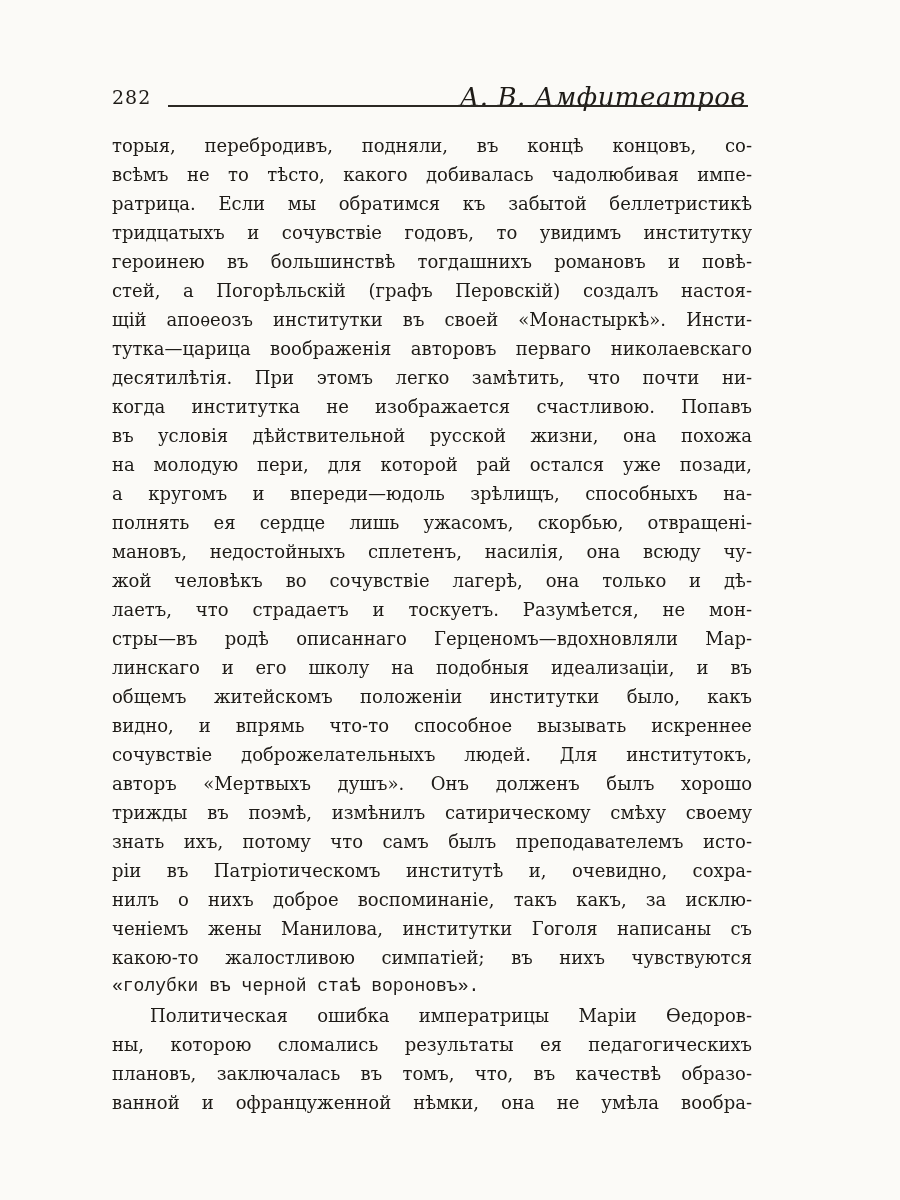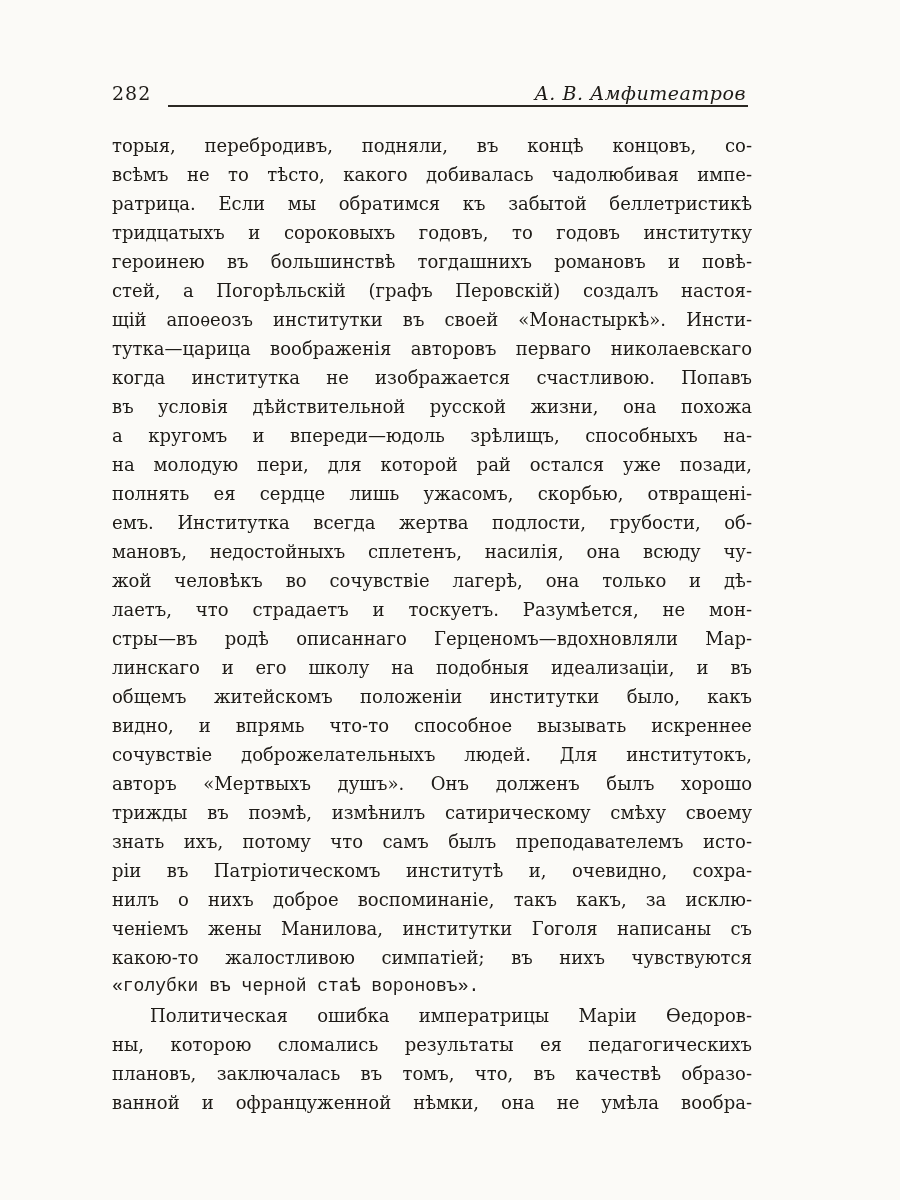--- a/index.html
+++ b/index.html
@@ -28,21 +28,21 @@
     display: flex;
     justify-content: space-between;
     align-items: center;
   }
   .page-number {
     font-size: 19px;
     letter-spacing: 1px;
   }
   .running-head {
     font-style: italic;
-    font-size: 19px;
+    font-size: 26px;
     letter-spacing: 0.5px;
     padding-right: 2px;
   }
   .header-rule {
     position: absolute;
     left: 168px;
     top: 105px;
     width: 580px;
     height: 2px;
     background: #2b2823;
@@ -83,31 +83,31 @@
     <span class="running-head">А. В. Амфитеатров</span>
   </div>
 
   <div class="header-rule"></div>
 
   <div class="body-text">
     <div class="paragraph">
         <div class="line">торыя, перебродивъ, подняли, въ концѣ концовъ, со-</div>
         <div class="line">всѣмъ не то тѣсто, какого добивалась чадолюбивая импе-</div>
         <div class="line">ратрица. Если мы обратимся къ забытой беллетристикѣ</div>
-        <div class="line">тридцатыхъ и сороковыхъ годовъ, то годовъ институтку</div>
+        <div class="line">тридцатыхъ и сочувствіе годовъ, то увидимъ институтку</div>
         <div class="line">героинею въ большинствѣ тогдашнихъ романовъ и повѣ-</div>
         <div class="line">стей, а Погорѣльскій (графъ Перовскій) создалъ настоя-</div>
         <div class="line">щій апоѳеозъ институтки въ своей «Монастыркѣ». Инсти-</div>
         <div class="line">тутка—царица воображенія авторовъ перваго николаевскаго</div>
+        <div class="line">десятилѣтія. При этомъ легко замѣтить, что почти ни-</div>
         <div class="line">когда институтка не изображается счастливою. Попавъ</div>
         <div class="line">въ условія дѣйствительной русской жизни, она похожа</div>
+        <div class="line">на молодую пери, для которой рай остался уже позади,</div>
         <div class="line">а кругомъ и впереди—юдоль зрѣлищъ, способныхъ на-</div>
-        <div class="line">на молодую пери, для которой рай остался уже позади,</div>
         <div class="line">полнять ея сердце лишь ужасомъ, скорбью, отвращені-</div>
-        <div class="line">емъ. Институтка всегда жертва подлости, грубости, об-</div>
         <div class="line">мановъ, недостойныхъ сплетенъ, насилія, она всюду чу-</div>
         <div class="line">жой человѣкъ во сочувствіе лагерѣ, она только и дѣ-</div>
         <div class="line">лаетъ, что страдаетъ и тоскуетъ. Разумѣется, не мон-</div>
         <div class="line">стры—въ родѣ описаннаго Герценомъ—вдохновляли Мар-</div>
         <div class="line">линскаго и его школу на подобныя идеализаціи, и въ</div>
         <div class="line">общемъ житейскомъ положеніи институтки было, какъ</div>
         <div class="line">видно, и впрямь что-то способное вызывать искреннее</div>
         <div class="line">сочувствіе доброжелательныхъ людей. Для институтокъ,</div>
         <div class="line">авторъ «Мертвыхъ душъ». Онъ долженъ былъ хорошо</div>
         <div class="line">трижды въ поэмѣ, измѣнилъ сатирическому смѣху своему</div>

